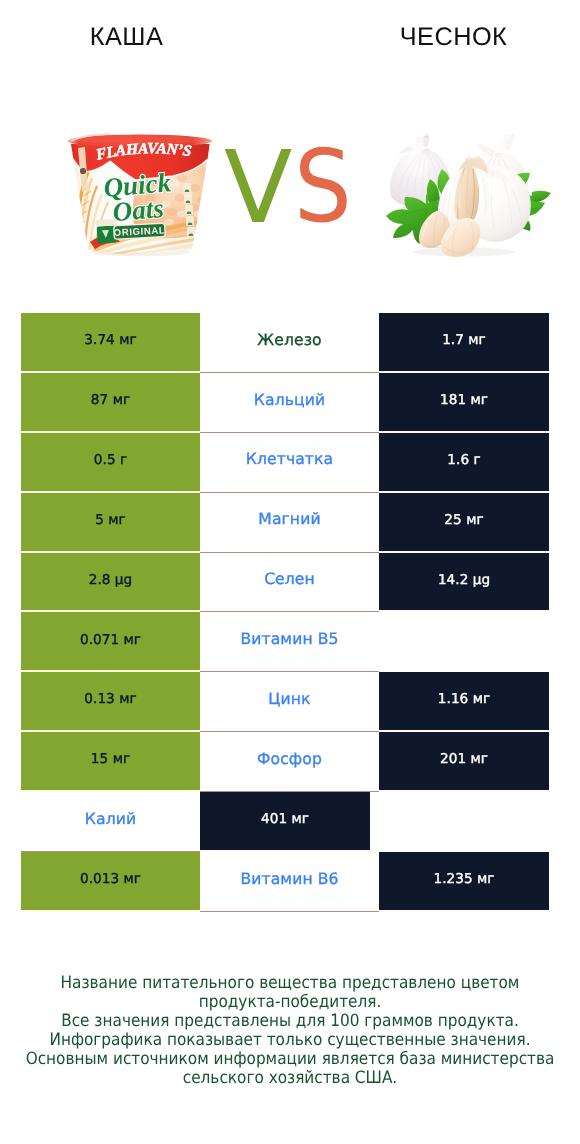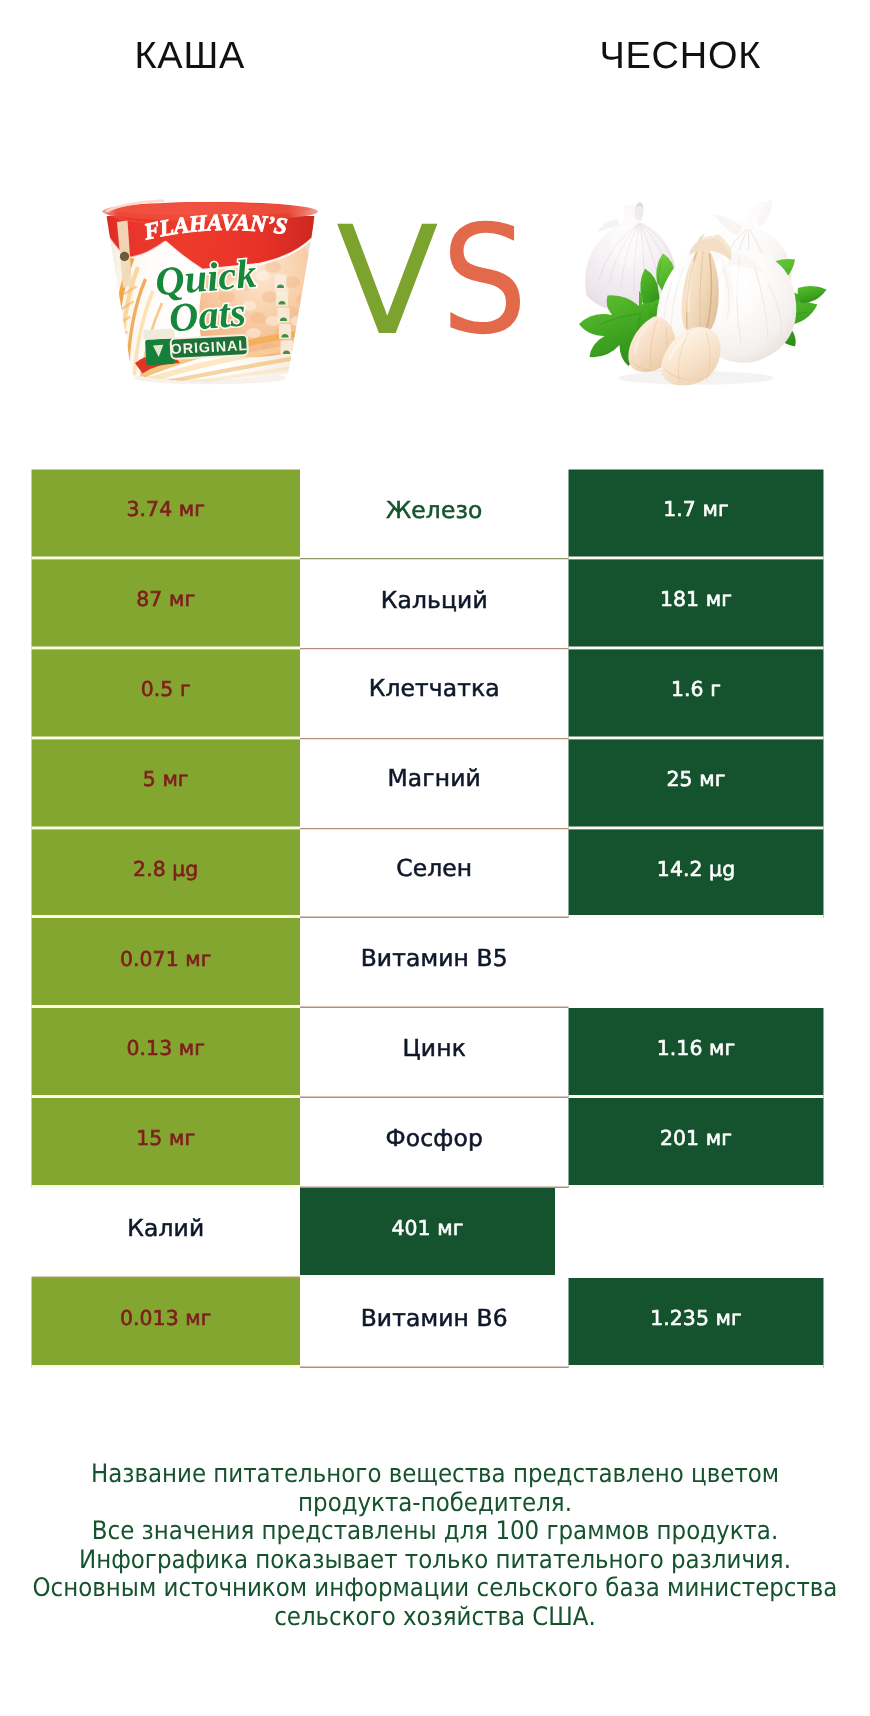--- a/index.html
+++ b/index.html
@@ -13,25 +13,25 @@
   #title-left{left:0;width:253px;}
   #title-right{left:327px;width:253px;}
   .vs{position:absolute;left:0;top:0;width:580px;height:0;font-family:"DejaVu Sans",sans-serif;font-weight:400;}
   .vs span{position:absolute;font-size:100px;line-height:100px;display:block;}
   .vs .v{color:#7ba32e;left:224px;top:138px;}
   .vs .s{color:#e26a4b;left:294px;top:137px;transform:scaleX(0.91);transform-origin:left top;}
   
   .table{position:absolute;left:21px;top:313px;width:537px;}
   .row{display:flex;height:59.9px;}
   .cell{box-sizing:border-box;display:flex;align-items:center;justify-content:center;font-size:13.6px;font-weight:400;font-family:"DejaVu Sans",sans-serif;letter-spacing:0.05px;line-height:1;padding-bottom:2px;-webkit-text-stroke:0.4px currentColor;}
-  .left{width:179px;background:#82a62f;color:#7f1d1d;border-bottom:2px solid #f9ffe0;}
-  .right{width:170px;background:#14532d;color:#ffffff;border-bottom:2px solid #fff8f4;}
+  .left{width:179px;background:#82a62f;color:#0f172a;border-bottom:2px solid #f9ffe0;}
+  .right{width:170px;background:#0f172a;color:#ffffff;border-bottom:2px solid #fff8f4;}
   .mid{width:179px;background:#ffffff;border-bottom:1.2px solid #b98b78;}
   .mid.green{border-bottom-color:#8c9b6b;}
-  .mid span{font-weight:400;font-size:15.6px;color:#0f172a;font-family:"DejaVu Sans",sans-serif;letter-spacing:0.1px;position:relative;top:-1px;line-height:1;-webkit-text-stroke:0.35px currentColor;}
+  .mid span{font-weight:400;font-size:15.6px;color:#3b82f6;font-family:"DejaVu Sans",sans-serif;letter-spacing:0.1px;position:relative;top:-1px;line-height:1;-webkit-text-stroke:0.35px currentColor;}
   .mid.green span{color:#14532d;}
   
   .footer{position:absolute;left:0;top:974px;width:580px;text-align:center;font-size:17px;line-height:18.9px;color:#14532d;font-family:"DejaVu Sans Condensed","DejaVu Sans",sans-serif;font-stretch:condensed;}
 </style>
 </head>
 <body>
 
 <div class="page">
   <div class="title" id="title-right">ЧЕСНОК</div>
   <div class="title" id="title-left">КАША</div>
@@ -417,17 +417,17 @@
         <div class="cell mid">
           <span>Витамин B6</span>
         </div>
         <div class="cell right">1.235 мг</div>
       </div>
     </div>
   <div class="footer" id="footer">
       <div>Название питательного вещества представлено цветом</div>
       <div>продукта-победителя.</div>
       <div>Все значения представлены для 100 граммов продукта.</div>
-      <div>Инфографика показывает только питательного различия.</div>
-      <div>Основным источником информации сельского база министерства</div>
+      <div>Инфографика показывает только существенные значения.</div>
+      <div>Основным источником информации является база министерства</div>
       <div>сельского хозяйства США.</div>
     </div>
 </div>
 
 </body></html>

